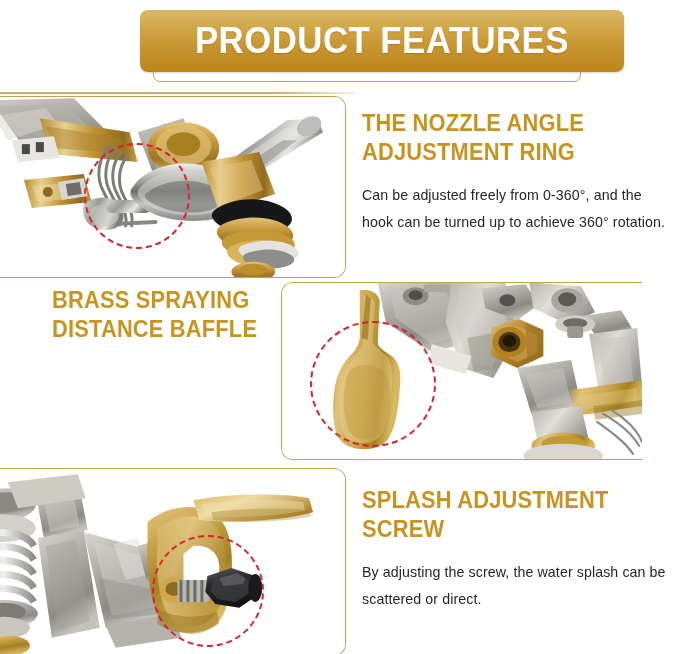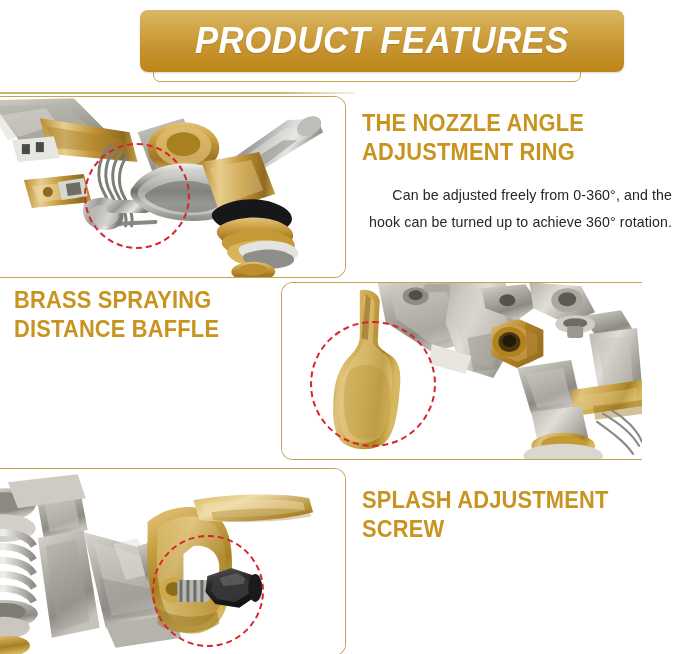--- a/index.html
+++ b/index.html
@@ -36,21 +36,20 @@
     border-radius: 8px;
     background: linear-gradient(180deg,
         #d9b668 0%,
         #d2a748 28%,
         #c69330 62%,
         #bd8617 100%);
     box-shadow: 0 1px 2px rgba(0,0,0,0.18);
     display: flex;
     align-items: center;
     justify-content: center;
-    font-style: italic;
   }
   .banner-title {
     color: #ffffff;
     font-size: 37px;
     font-weight: bold;
     letter-spacing: 0.5px;
     font-family: "Liberation Sans Narrow", "Liberation Sans", sans-serif;
     transform: scaleX(0.94);
     text-shadow: 0 1px 1px rgba(120,85,10,0.35);
     white-space: nowrap;
@@ -113,26 +112,25 @@
     transform-origin: left top;
     white-space: pre-line;
   }
   .feat-body {
     margin-top: 14px;
     color: #262626;
     font-size: 14.2px;
     line-height: 1.92;
     font-family: "Liberation Sans", sans-serif;
     letter-spacing: 0.1px;
-    text-align: right;
   }
 
   
   .row-1 .text-block { padding-top: 13px; }
-  .row-2 .text-block { padding-top: 4px; }
+  .row-2 .text-block { padding-top: 4px; margin-left: 38px; }
   .row-3 .text-block { padding-top: 18px; }
 
   
   .annot-circle {
     position: absolute;
     border: 2.6px dashed #d8242c;
     border-radius: 50%;
     background: transparent;
   }
 
@@ -502,16 +500,17 @@
           <ellipse cx="268" cy="120" rx="7" ry="14" fill="#1a1a1c"></ellipse>
         </g>
       </svg>
 
       <div class="annot-circle" style="left:164px; top:66px; width:112px; height:112px;"></div>
     </div>
 
     <div class="text-block right">
       <div class="feat-title">SPLASH ADJUSTMENT
 SCREW</div>
+      <div class="feat-body">By adjusting the screw, the water splash can be scattered or direct.</div>
     </div>
   </div>
 
 </div>
 
 </body></html>

